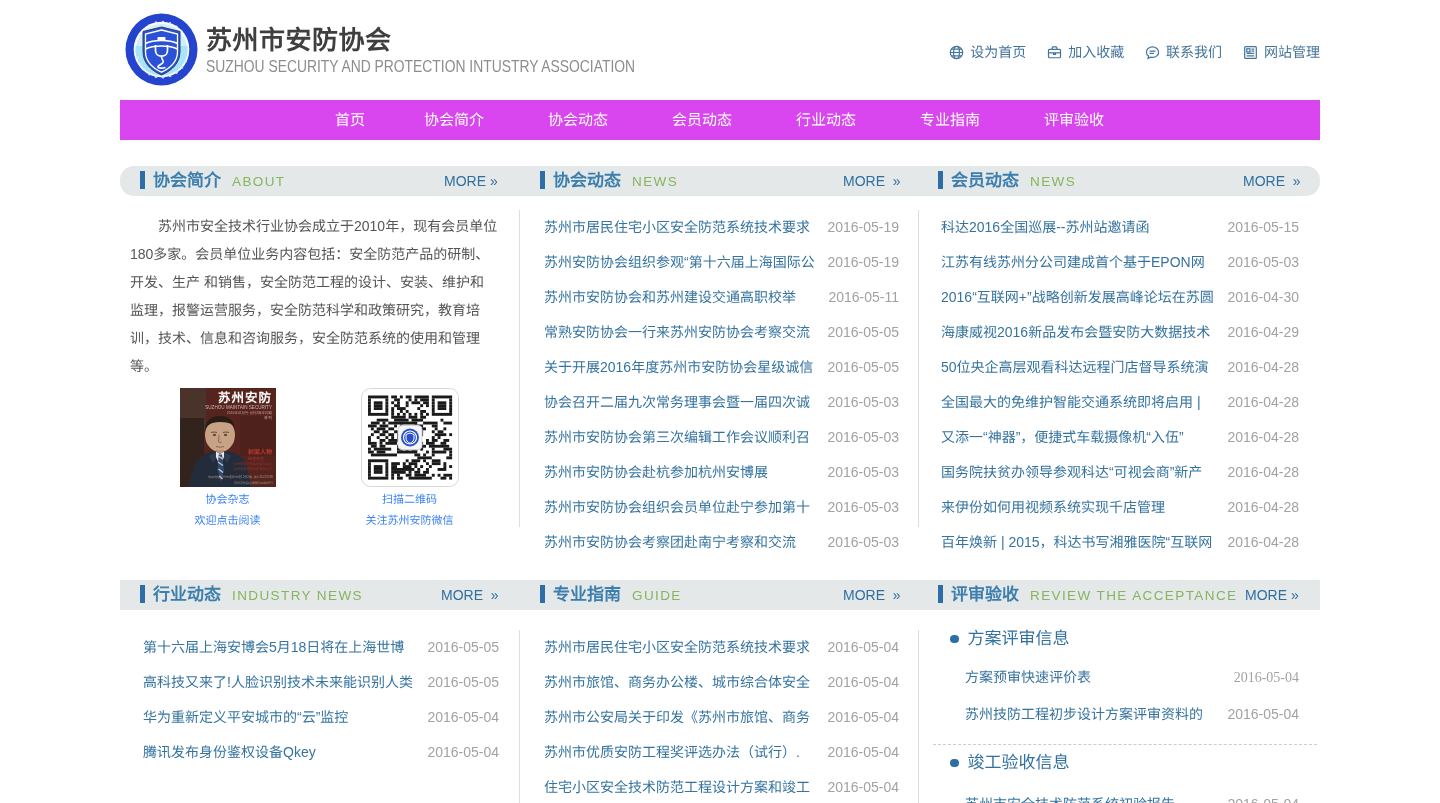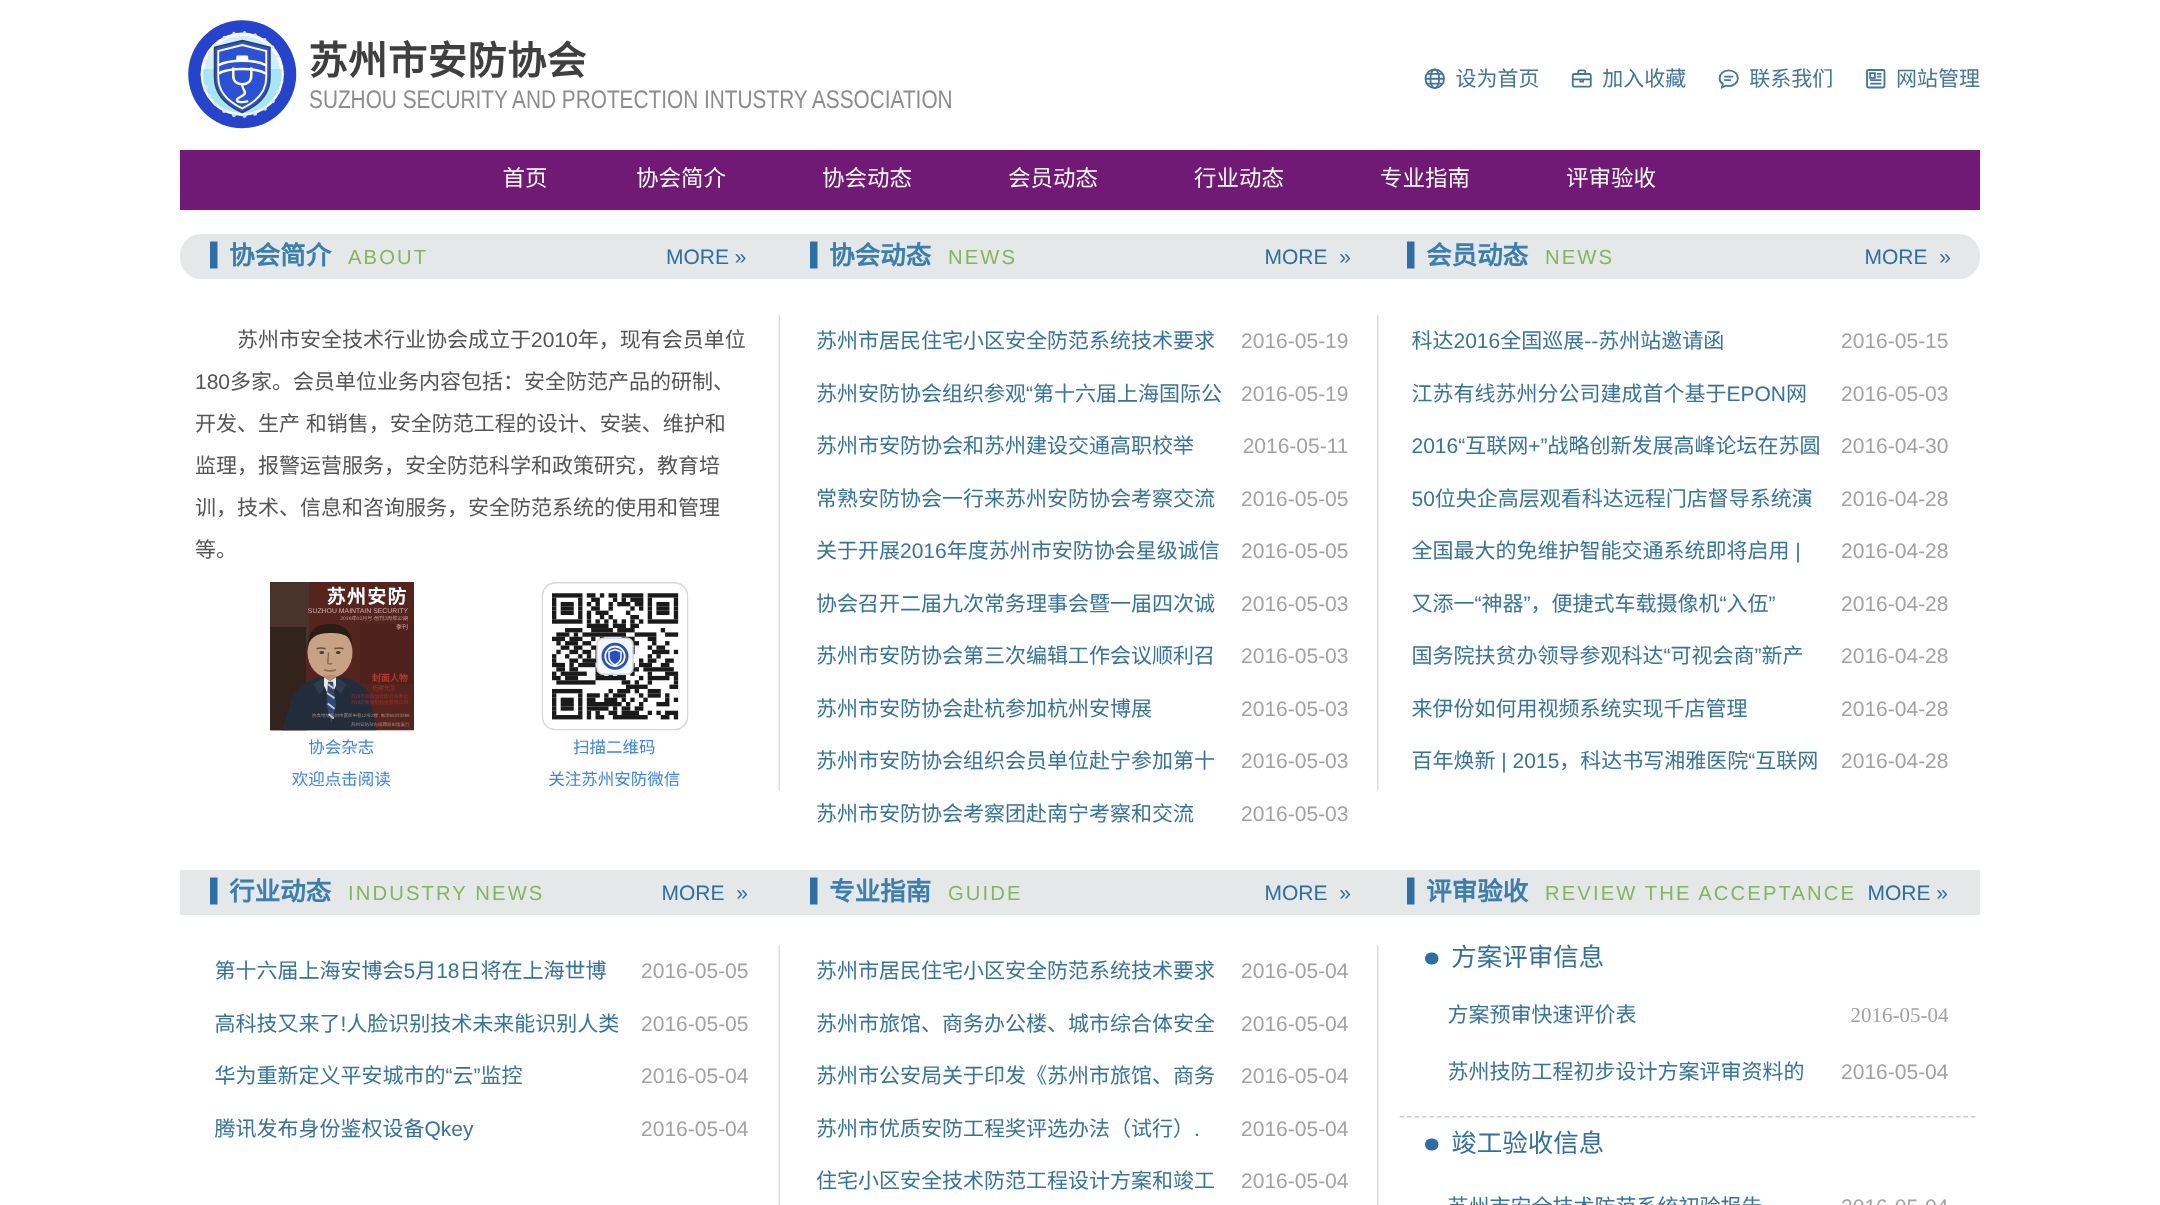--- a/index.html
+++ b/index.html
@@ -8,21 +8,21 @@
 a { text-decoration:none; }
 .page { position:relative; width:1200px; margin:0 auto; height:1100px; }
 
 .logo { position:absolute; left:5px; top:13px; }
 .sitename { position:absolute; left:86px; top:25px; font-size:26px; line-height:31px; font-weight:bold; color:#3f3f3f; letter-spacing:0.5px; white-space:nowrap; }
 .siteen { position:absolute; left:86px; top:60px; font-size:17px; line-height:14px; color:#8d8d8d; white-space:nowrap; transform:scaleX(0.816); transform-origin:0 0; }
 .toplinks { position:absolute; right:0; top:41px; white-space:nowrap; font-size:14px; }
 .toplinks span.it { margin-left:17px; color:#45749c; }
 .toplinks svg { vertical-align:-3px; margin-right:6px; }
 
-.nav { position:absolute; left:0; top:100px; width:1200px; height:40px; background:#701a75; }
+.nav { position:absolute; left:0; top:100px; width:1200px; height:40px; background:#d946ef; }
 .nav a { position:absolute; top:0; line-height:40px; color:#fff; font-size:15px; white-space:nowrap; }
 
 .bar { position:absolute; left:0; width:1200px; height:30px; background:#e5e8e9; }
 .bt { position:absolute; top:0; height:30px; line-height:30px; white-space:nowrap; }
 .bt b { font-size:17px; color:#3c7fae; font-weight:600; }
 .bt i { font-style:normal; font-size:13.5px; color:#85b55c; letter-spacing:1.4px; margin-left:11px; }
 .bt .mk { display:inline-block; width:5px; height:18px; background:#2d6ea6; vertical-align:-3px; margin-right:8px; }
 .more { position:absolute; top:0; height:47px; line-height:30px; font-size:14px; color:#2f6f9f; }
 
 .vline { position:absolute; width:1px; background:#ddd; }
@@ -109,21 +109,21 @@
   <div class="nav">
     <a style="left:215px;">首页</a>
     <a style="left:304px;">协会简介</a>
     <a style="left:428px;">协会动态</a>
     <a style="left:552px;">会员动态</a>
     <a style="left:676px;">行业动态</a>
     <a style="left:800px;">专业指南</a>
     <a style="left:924px;">评审验收</a>
   </div>
 
-  <div class="bar" style="top:156px;border-radius:14px;">
+  <div class="bar" style="top:166px;border-radius:14px;">
     <span class="bt" style="left:20px;"><span class="mk"></span><b>协会简介</b><i>ABOUT</i></span>
     <span class="bt" style="left:420px;"><span class="mk"></span><b>协会动态</b><i>NEWS</i></span>
     <span class="bt" style="left:818px;"><span class="mk"></span><b>会员动态</b><i>NEWS</i></span>
     <span class="more" style="left:324px;">MORE »</span>
     <span class="more" style="left:723px;">MORE&nbsp; »</span>
     <span class="more" style="left:1123px;">MORE&nbsp; »</span>
   </div>
 
   <div class="vline" style="left:399px; top:210px; height:317px;"></div>
   <div class="vline" style="left:798px; top:210px; height:317px;"></div>
@@ -393,20 +393,21 @@
     <li><a>苏州市安防协会第三次编辑工作会议顺利召</a><em>2016-05-03</em></li>
     <li><a>苏州市安防协会赴杭参加杭州安博展</a><em>2016-05-03</em></li>
     <li><a>苏州市安防协会组织会员单位赴宁参加第十</a><em>2016-05-03</em></li>
     <li><a>苏州市安防协会考察团赴南宁考察和交流</a><em>2016-05-03</em></li>
   </ul>
 
   <ul class="news" style="left:821px; top:210px; width:358px;">
     <li><a>科达2016全国巡展--苏州站邀请函</a><em>2016-05-15</em></li>
     <li><a>江苏有线苏州分公司建成首个基于EPON网</a><em>2016-05-03</em></li>
     <li><a>2016“互联网+”战略创新发展高峰论坛在苏圆</a><em>2016-04-30</em></li>
+    <li><a>海康威视2016新品发布会暨安防大数据技术</a><em>2016-04-29</em></li>
     <li><a>50位央企高层观看科达远程门店督导系统演</a><em>2016-04-28</em></li>
     <li><a>全国最大的免维护智能交通系统即将启用 |</a><em>2016-04-28</em></li>
     <li><a>又添一“神器”，便捷式车载摄像机“入伍”</a><em>2016-04-28</em></li>
     <li><a>国务院扶贫办领导参观科达“可视会商”新产</a><em>2016-04-28</em></li>
     <li><a>来伊份如何用视频系统实现千店管理</a><em>2016-04-28</em></li>
     <li><a>百年焕新 | 2015，科达书写湘雅医院“互联网</a><em>2016-04-28</em></li>
   </ul>
 
   <div class="bar" style="top:580px;">
     <span class="bt" style="left:20px;"><span class="mk"></span><b>行业动态</b><i>INDUSTRY NEWS</i></span>

